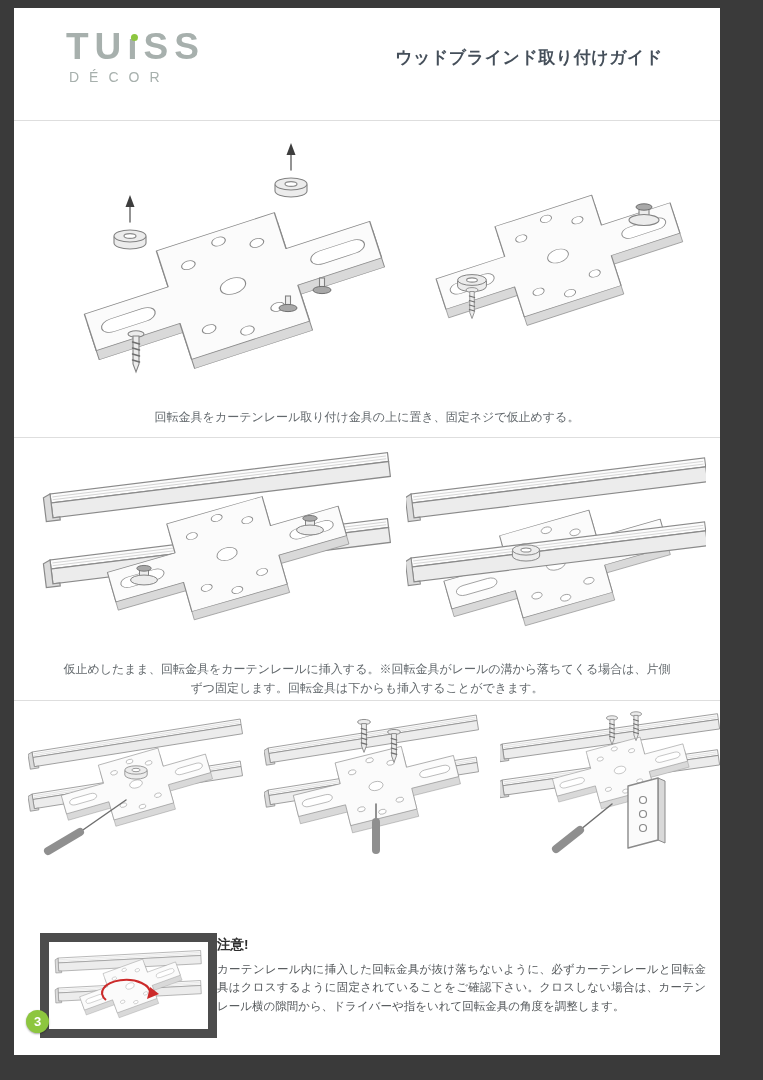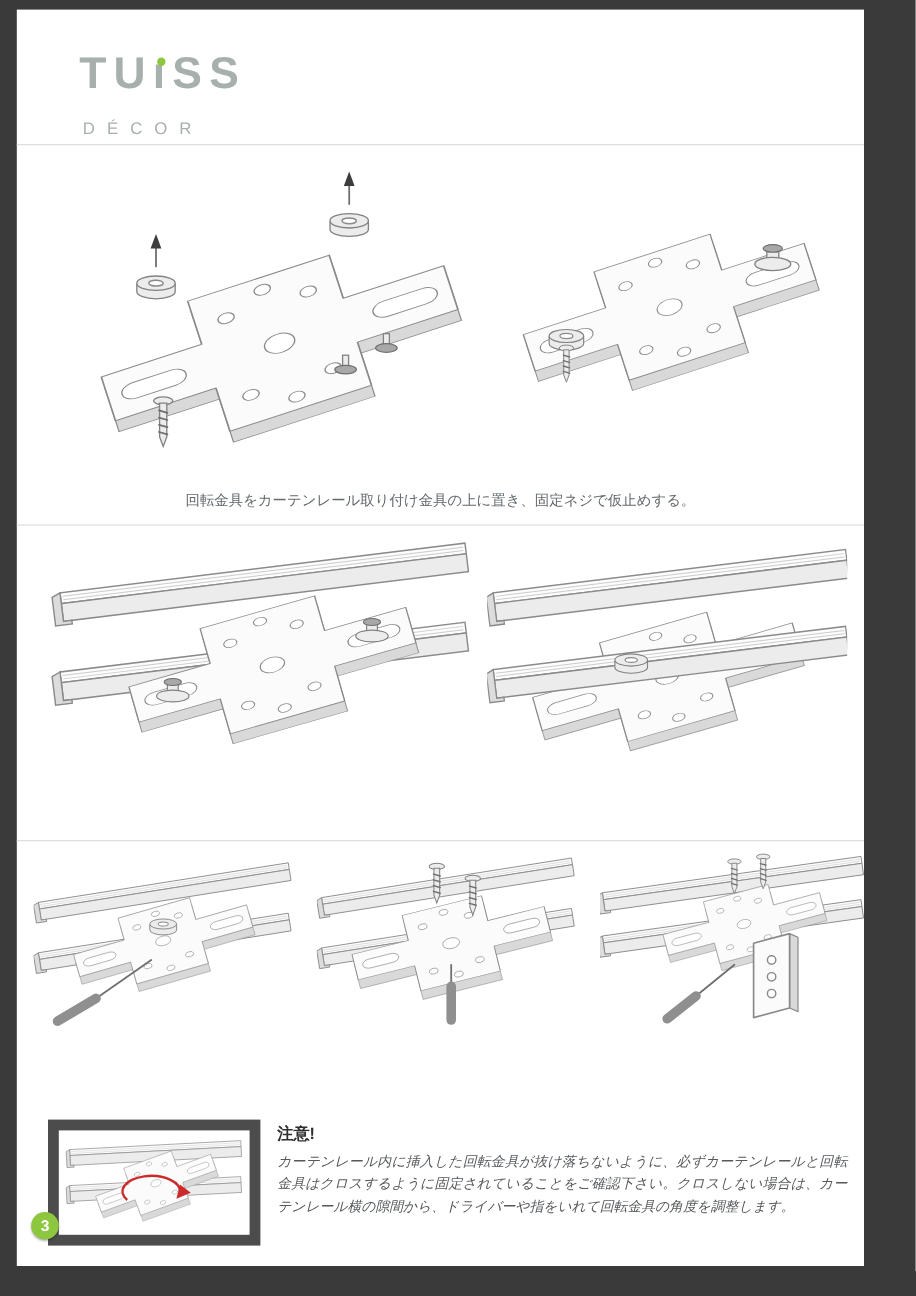--- a/index.html
+++ b/index.html
@@ -7,32 +7,32 @@
     width:763px; height:1080px; overflow:hidden;
     background:#3a3a3a;
     font-family:"Liberation Sans", sans-serif;
     position:relative;
   }
   #page {
     position:absolute; left:14px; top:8px; width:706px; height:1047px;
     background:#ffffff;
   }
   
-  .logo { position:absolute; left:52px; top:34px; }
+  .logo { position:absolute; left:52px; top:20px; }
   .logo-word {
     font-size:37px; font-weight:600; letter-spacing:6px; color:#a7b0ad; line-height:1;
   }
   .logo-i { position:relative; display:inline-block; }
   .logo-dot {
     position:absolute; left:50%; transform:translateX(-58%);
     top:6px; width:7px; height:7px; border-radius:50%;
     background:#8dc63f; display:inline-block;
   }
   .logo-sub {
-    margin-top:20px; padding-left:3px;
+    margin-top:4px; padding-left:3px;
     font-size:14px; letter-spacing:10px; color:#a7b0ad; font-weight:500;
   }
   .page-title {
     position:absolute; right:8px; top:36px; width:366px;
     text-align:center; font-weight:bold; font-size:17px;
     color:#454f5a; line-height:1.6; letter-spacing:0.5px;
   }
   
   .divider { position:absolute; left:0; right:0; height:1px; background:#dedede; }
   .d1 { top:112px; } .d2 { top:429px; } .d3 { top:692px; }
@@ -70,23 +70,23 @@
   .warning {
     position:absolute; left:26px; right:14px; top:925px;
     display:flex; align-items:flex-start;
   }
   .warn-frame {
     border:9px solid #4c4c4c; background:#ffffff;
     width:177px; height:105px; box-sizing:border-box;
     display:flex; align-items:center; justify-content:center;
     flex:0 0 auto;
   }
-  .warn-text-col { margin-left:14px; flex:1; }
+  .warn-text-col { flex:1; }
   .warn-title { font-weight:bold; font-size:13.5px; color:#2e2e2e; margin:3px 0 6px 0; }
-  .warn-para  { font-size:11.5px; color:#55595c; line-height:1.6; text-align:justify;font-style:italic; }
+  .warn-para  { font-size:11.5px; color:#55595c; line-height:1.6; text-align:justify; }
   
   .page-number {
     position:absolute; left:12px; top:1002px; width:23px; height:23px;
     border-radius:50%; background:#8dc63f; color:#ffffff;
     font-size:13px; font-weight:bold;
     display:flex; align-items:center; justify-content:center;
     z-index:5; box-shadow:0 1px 2px rgba(0,0,0,0.35);
   }
 </style>
 </head>
@@ -143,20 +143,21 @@
 </svg>
 
 <div id="page">
 
   <header>
     <div class="logo">
       <div class="logo-word"><span>TU</span><span class="logo-i"><span>ı</span><span class="logo-dot"></span></span><span>SS</span></div>
       <div class="logo-sub">DÉCOR</div>
     </div>
     <div class="page-title">
+      <div>ウッドブラインド取り付けガイド</div>
     </div>
   </header>
 
   <div class="divider d1"></div>
 
   <div class="ill-box i1a">
     <svg class="ill" width="330" height="255" viewBox="0 0 330 255">
       <g transform="translate(167,150) rotate(-18) scale(1,0.6) translate(0,16)">
           <use href="#plate-outline" class="edge"></use>
         </g>
@@ -243,20 +244,21 @@
           <use href="#rail"></use>
         </g>
       <g transform="translate(5,112) rotate(-7) scale(0.87,1)">
           <use href="#rail"></use>
         </g>
       <g transform="translate(120,104) scale(0.85)">
           <use href="#washer"></use>
         </g>
     </svg>
   </div>
+  <p class="caption c2">仮止めしたまま、回転金具をカーテンレールに挿入する。※回転金具がレールの溝から落ちてくる場合は、片側ずつ固定します。回転金具は下からも挿入することができます。</p>
 
   <div class="divider d3"></div>
 
   <div class="ill-box i3a">
     <svg class="ill" width="225" height="150" viewBox="0 0 225 150">
       <g transform="translate(4,44) rotate(-9) scale(0.62,0.62)">
           <use href="#rail"></use>
         </g>
       <g transform="translate(4,86) rotate(-9) scale(0.62,0.62)">
           <use href="#rail"></use>

